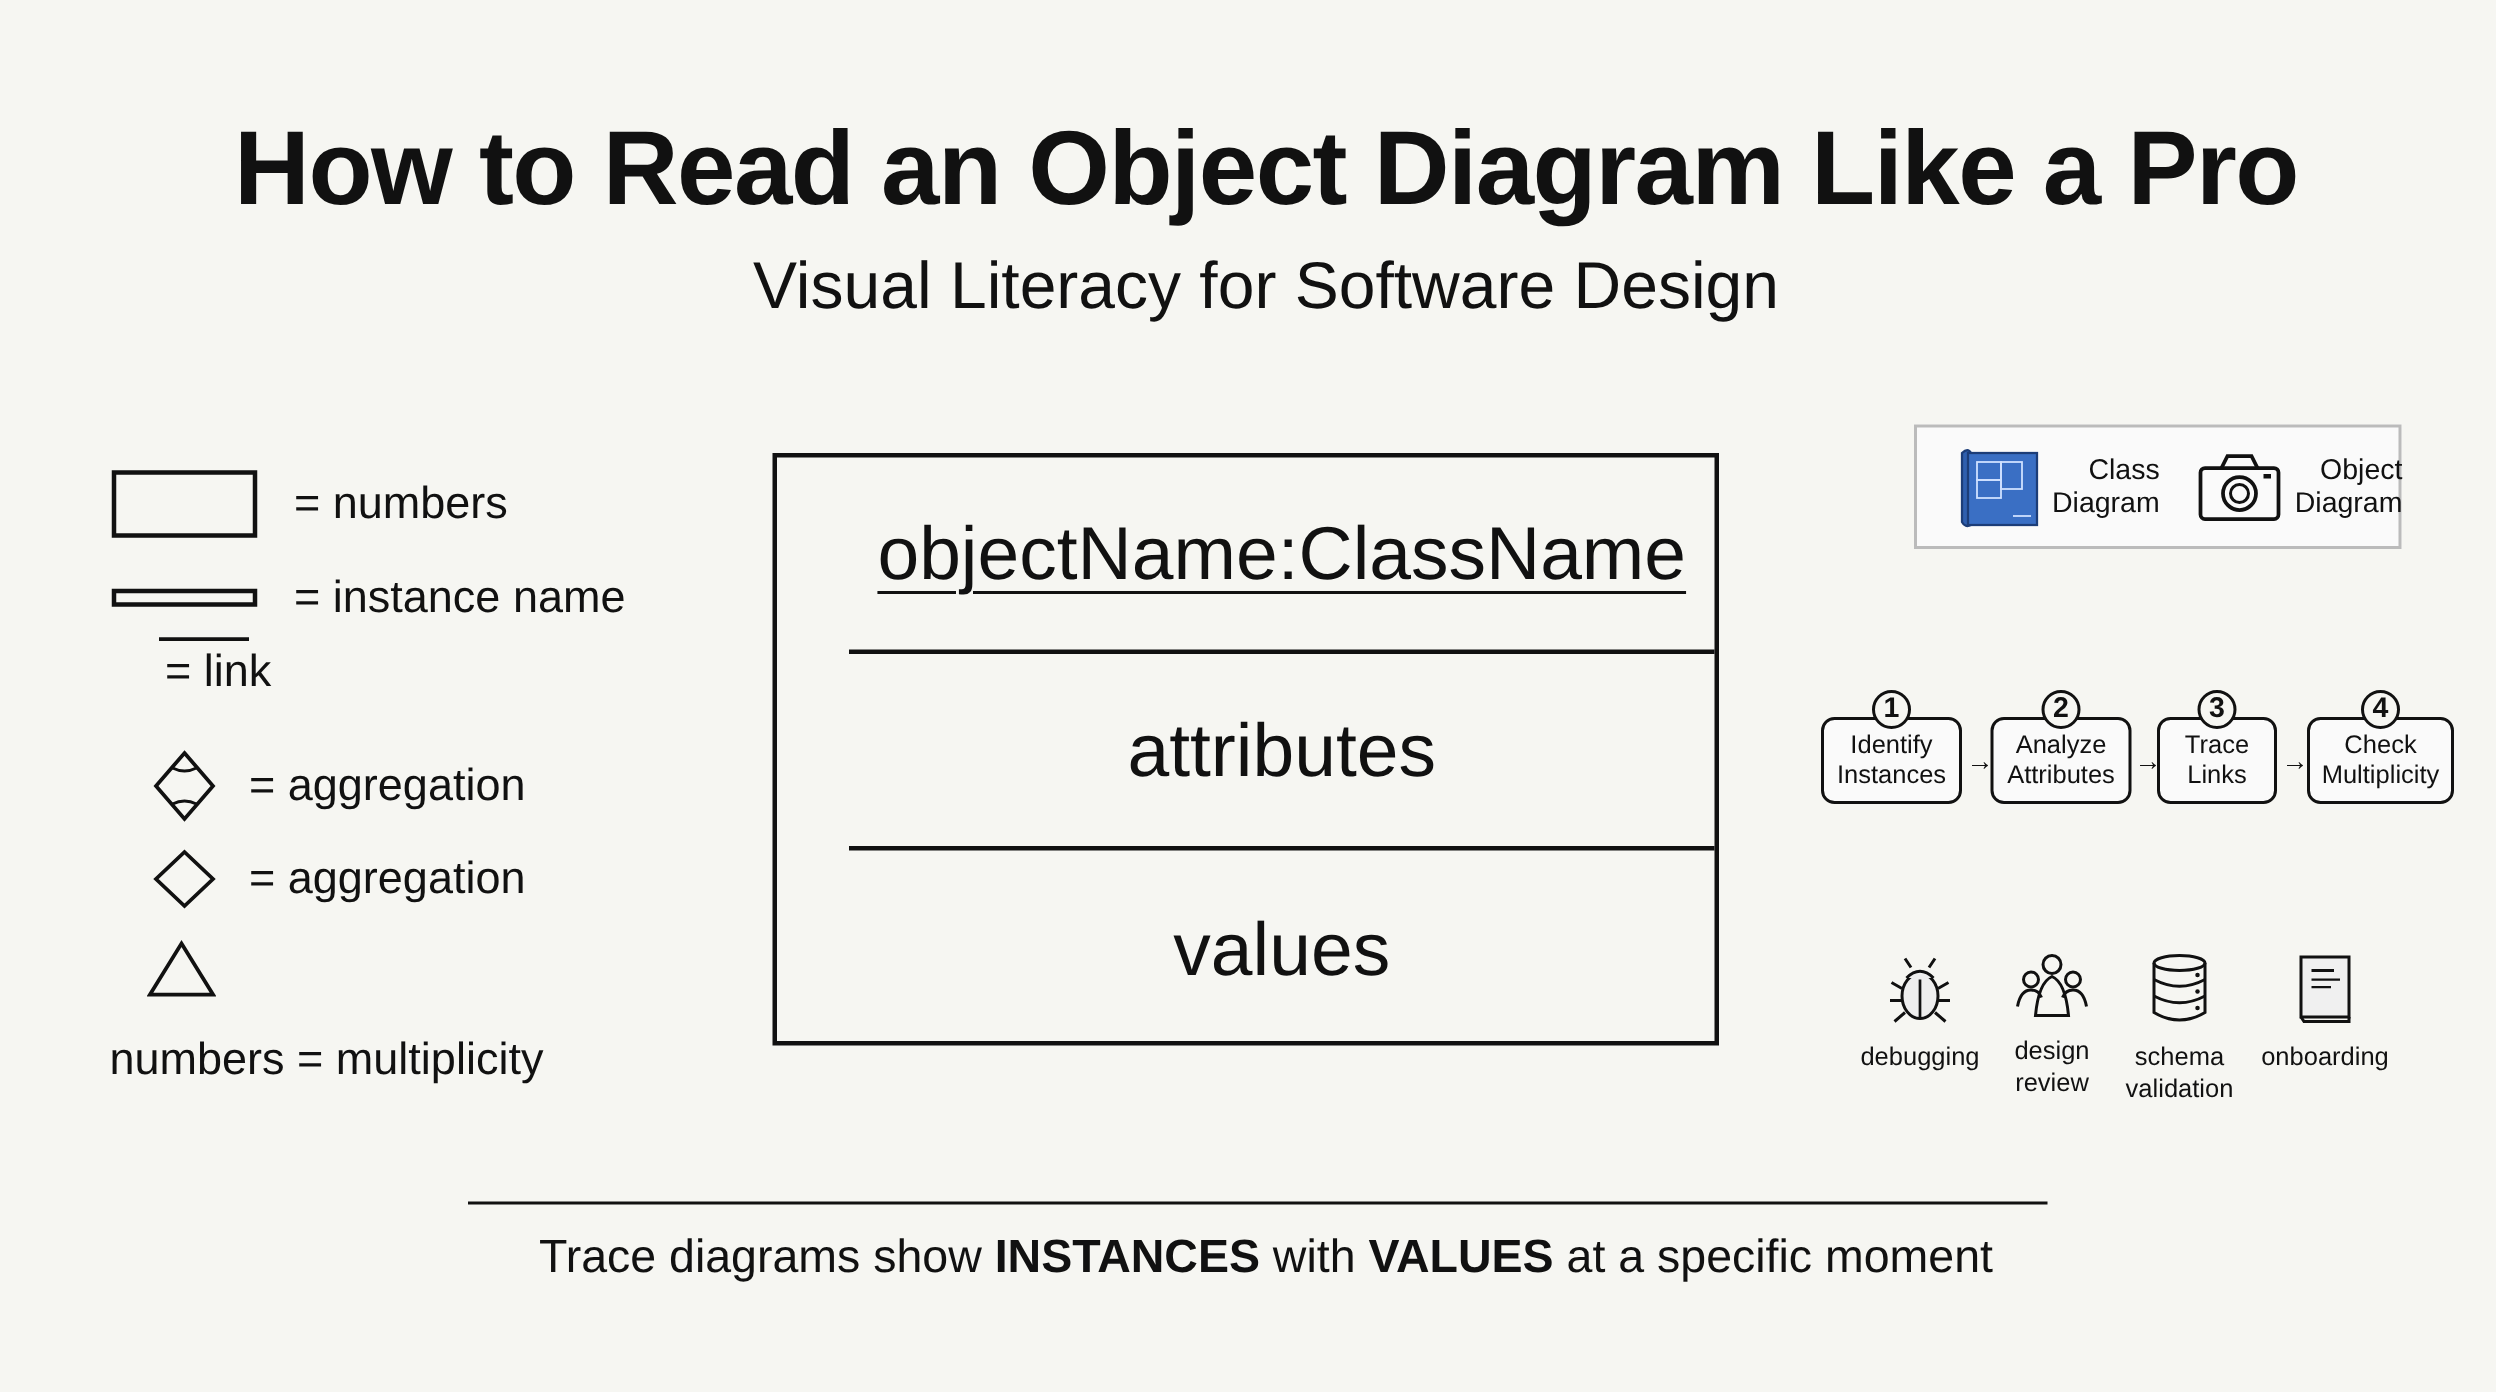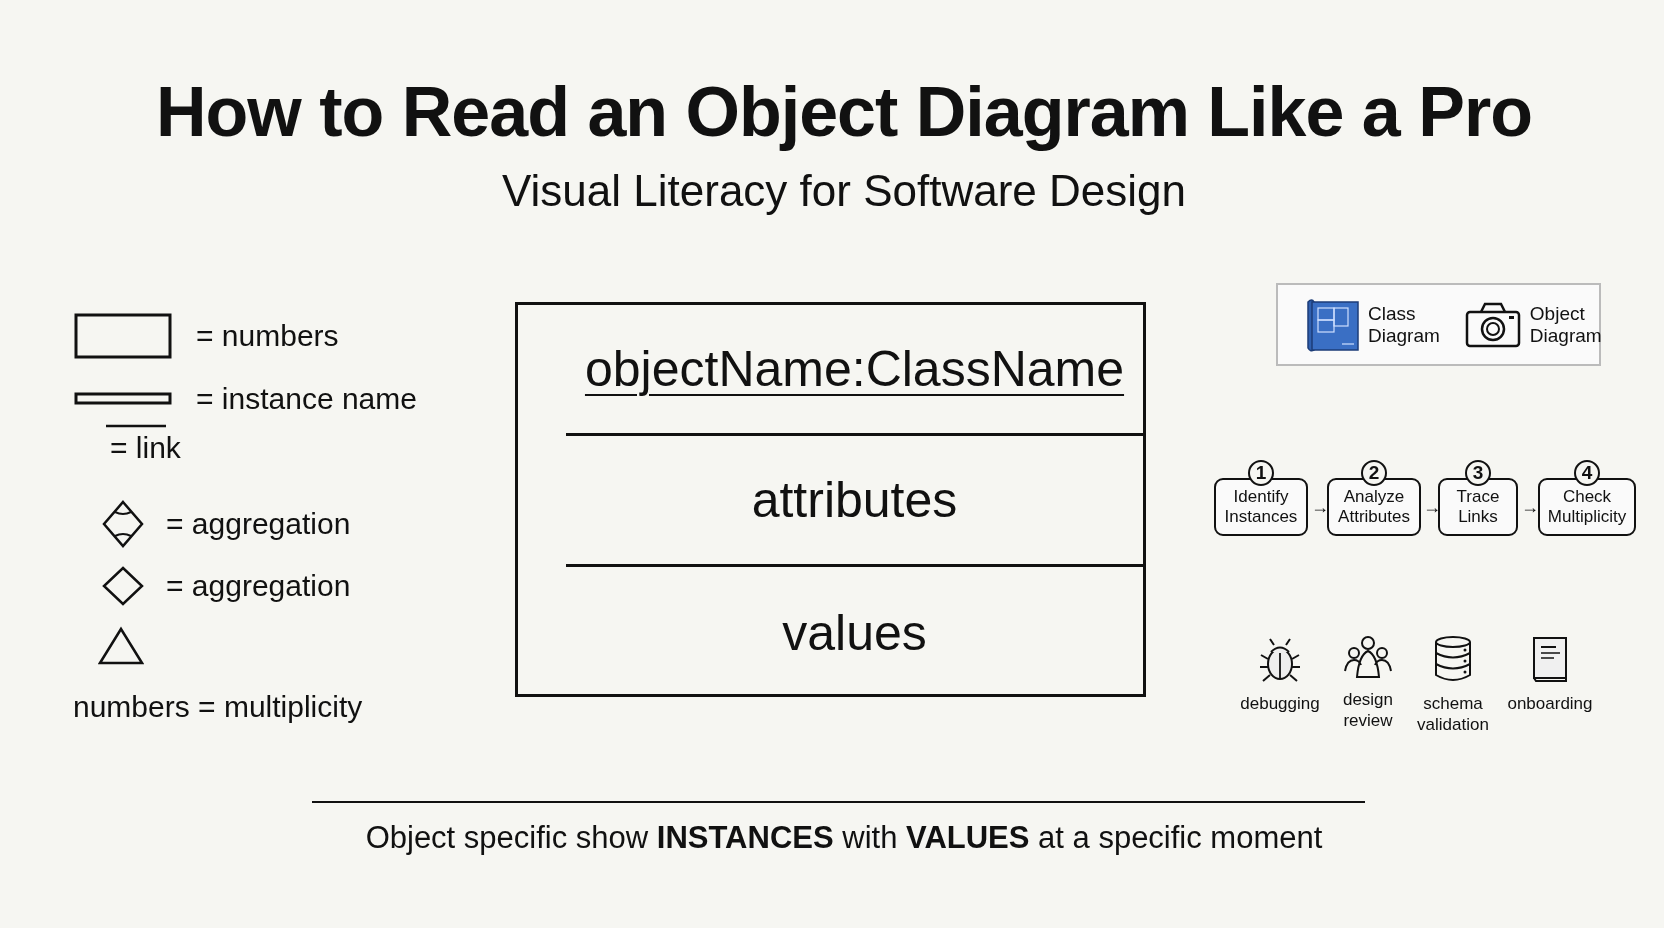--- a/index.html
+++ b/index.html
@@ -10,21 +10,21 @@
   .subtitle { left:0; width:1664px; top:166px; text-align:center; font-size:44px; }
   .legend-row { position:absolute; display:flex; align-items:center; font-size:30px; }
   .legend-text { white-space:nowrap; }
   .obj-box { left:515px; top:302px; width:631px; height:395px; border:3px solid #111; box-sizing:border-box; }
   .obj-cell { height:131px; border-bottom:3px solid #111; display:flex; align-items:center; justify-content:center; box-sizing:border-box; font-size:50px;margin-left:36px; }
   .obj-cell:last-child { border-bottom:none; }
   .obj-cell.name span { text-decoration:underline; text-underline-offset:8px; text-decoration-thickness:2px; }
   .toggle { left:1276px; top:283px; width:325px; height:83px; border:2px solid #bbb; box-sizing:border-box; background:#fafafa;
             display:flex; align-items:center; }
   .toggle-item { display:flex; align-items:center; gap:8px; padding:0 12px; flex:1; }
-  .toggle-label { font-size:19px; text-align:left; line-height:22px; }
+  .toggle-label { font-size:19px; text-align:right; line-height:22px; }
   .toggle-sep { width:1px; height:60px; background:#999; }
   .step { position:absolute; top:478px; width:94px; height:58px; border:2px solid #111; border-radius:9px; box-sizing:border-box;
           background:#fafafa; display:flex; align-items:center; justify-content:center; text-align:center; font-size:17px; line-height:20px; }
   .step-num { position:absolute; top:-20px; left:50%; margin-left:-13px; width:26px; height:26px; border:2px solid #111; border-radius:50%;
               background:#f6f6f2; box-sizing:border-box; font-size:19px; font-weight:bold; display:flex; align-items:center; justify-content:center; }
   .arrow { position:absolute; top:497px; font-size:18px; }
   .use { position:absolute; top:635px; width:100px; text-align:center; }
   .use-label { font-size:17px; line-height:21px; margin-top:6px; }
   .rule { left:312px; top:801px; width:1041px; height:2px; background:#111; }
   .footer { left:0; width:1664px; top:820px; text-align:center; font-size:31px; }
@@ -201,14 +201,14 @@
       <line x1="11" y1="23" x2="24" y2="23" stroke="#111" stroke-width="1.5"></line>
     </svg>
     <div class="use-label">
         <div>onboarding</div>
       </div>
   </div>
 </div>
 
 <div class="abs rule"></div>
 <div class="abs footer">
-  <span>Object specific show </span><b>INSTANCES</b><span> with </span><b>VALUES</b><span> at a specific moment</span>
+  <span>Trace diagrams show </span><b>INSTANCES</b><span> with </span><b>VALUES</b><span> at a specific moment</span>
 </div>
 
 </body></html>

